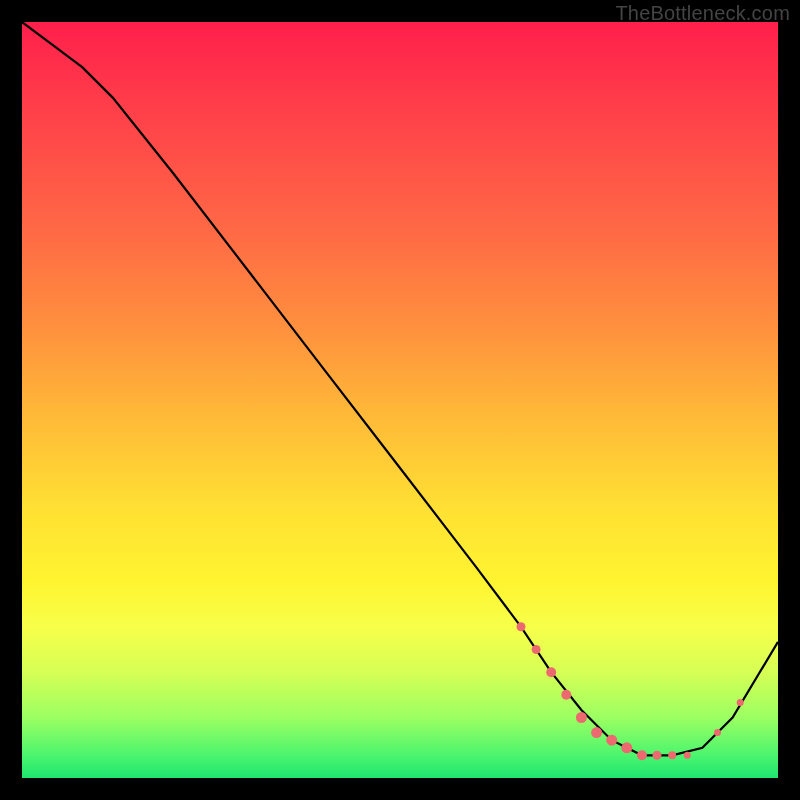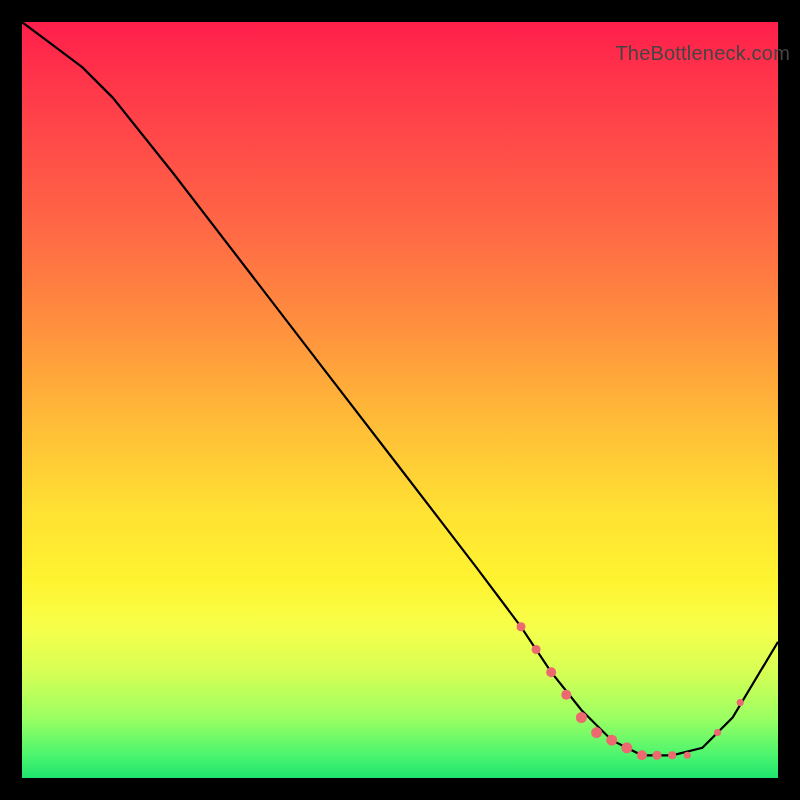--- a/index.html
+++ b/index.html
@@ -41,21 +41,20 @@
     );
   }
   .watermark {
     position: absolute;
     top: 2px;
     right: 10px;
     color: #444;
     font-size: 20px;
     letter-spacing: 0.2px;
     user-select: none;
-    margin-top: 40px;
   }
   svg.overlay {
     position: absolute;
     left: 0;
     top: 0;
     width: 756px;
     height: 756px;
   }
 </style>
 </head>

